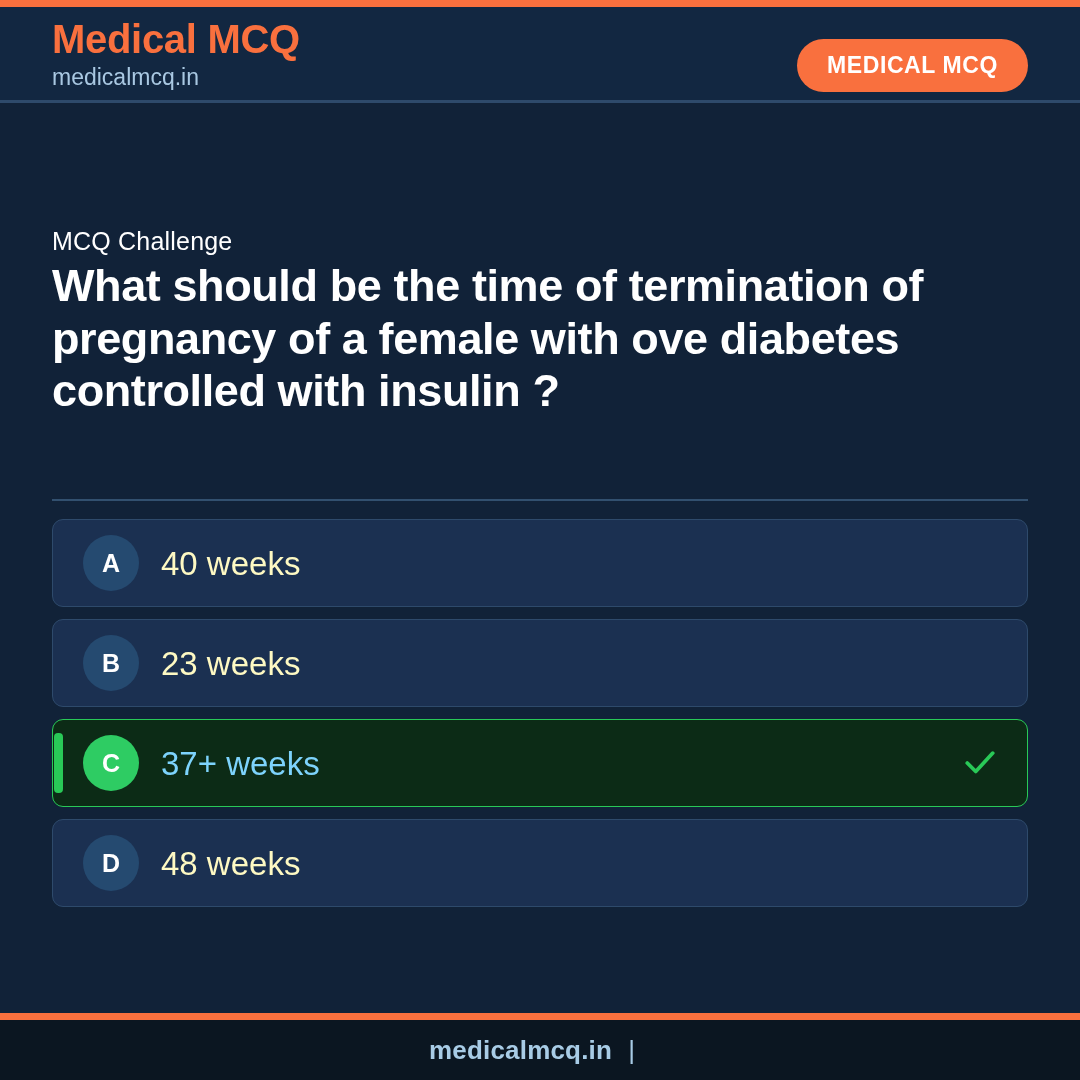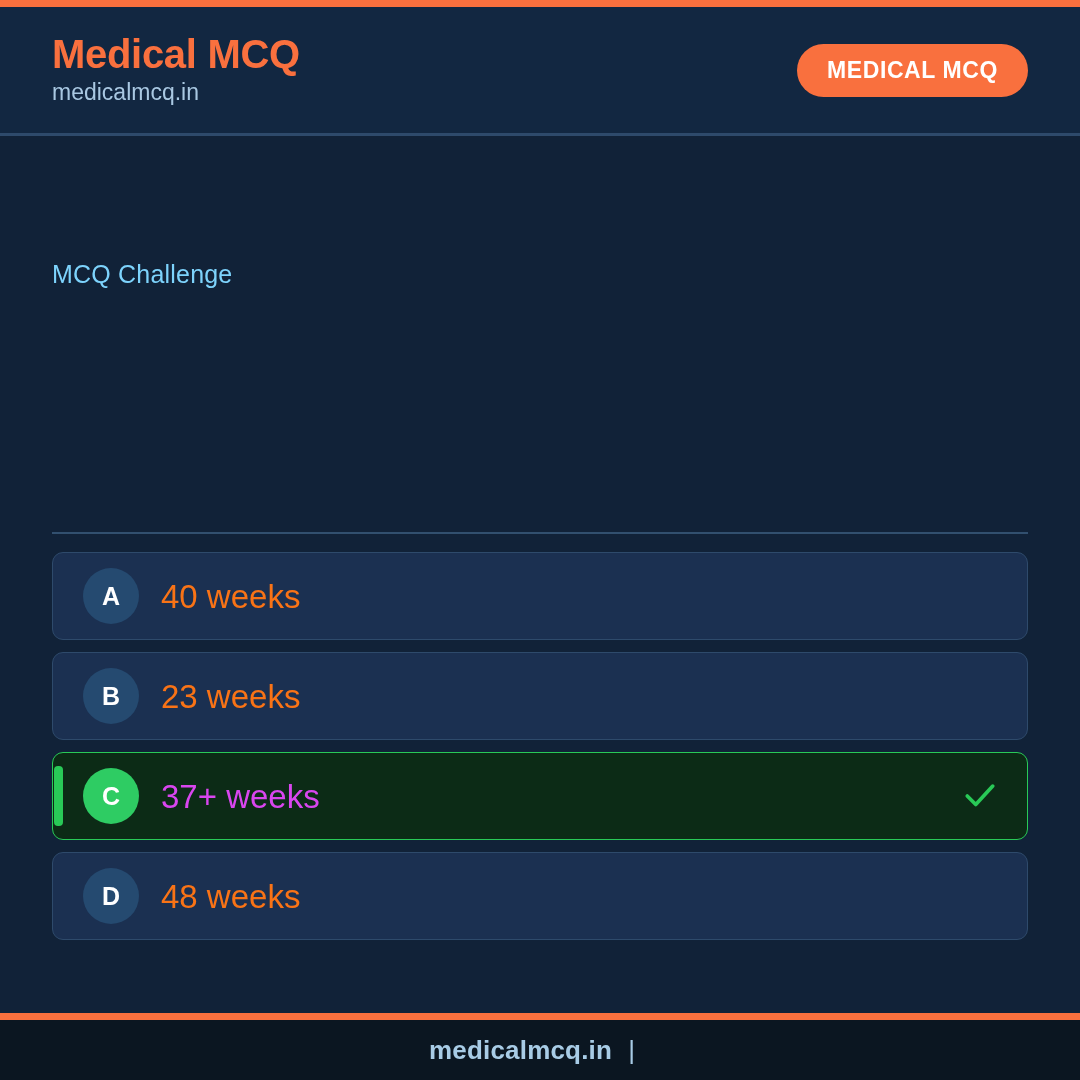--- a/index.html
+++ b/index.html
@@ -25,28 +25,28 @@
   
   .top-accent {
     height: 7px;
     width: 100%;
     background: #F9703E;
     flex: 0 0 auto;
   }
 
   
   .header {
-    height: 129px;
+    height: 96px;
     flex: 0 0 auto;
     position: relative;
     background: #122741;
     border-bottom: 3px solid #2E4A6B;
     box-sizing: border-box;
     display: flex;
-    align-items: center;
+    align-items: flex-end;
     justify-content: space-between;
     padding: 8px 52px;
   }
   .brand {
     display: flex;
     flex-direction: column;
     justify-content: center;
   }
   .brand-title {
     font-size: 40px;
@@ -77,21 +77,21 @@
     flex: 1 1 auto;
     position: relative;
     padding: 0 52px;
     box-sizing: border-box;
   }
   .kicker {
     position: absolute;
     top: 124px;
     left: 52px;
     font-size: 25px;
-    color: #7dd3fc;
+    color: #ffffff;
     letter-spacing: 0.2px;
   }
   .question {
     position: absolute;
     top: 157px;
     left: 52px;
     width: 900px;
     font-size: 45px;
     font-weight: bold;
     color: #FFFFFF;
@@ -157,25 +157,25 @@
     justify-content: center;
     flex: 0 0 auto;
   }
   .option.correct .badge {
     background: #2ECC63;
     color: #FFFFFF;
   }
   .opt-text {
     margin-left: 22px;
     font-size: 33px;
-    color: #f97316;
+    color: #fef9c3;
     line-height: 1;
   }
   .option.correct .opt-text {
-    color: #d946ef;
+    color: #7dd3fc;
   }
   .check {
     position: absolute;
     right: 30px;
     top: 50%;
     transform: translateY(-50%);
     width: 34px;
     height: 34px;
     display: none;
   }
@@ -228,20 +228,21 @@
       <div class="brand-title">Medical MCQ</div>
       <div class="brand-sub">medicalmcq.in</div>
     </div>
     <div class="header-badge">MEDICAL MCQ</div>
   </div>
 
   <div class="content">
 
     <div class="kicker">MCQ Challenge</div>
 
+    <div class="question">What should be the time of termination of pregnancy of a female with ove diabetes controlled with insulin ?</div>
 
     <div class="qdivider"></div>
 
     <div class="options">
 
       <div class="option">
 
         <div class="badge">A</div>
         <div class="opt-text">40 weeks</div>
 

